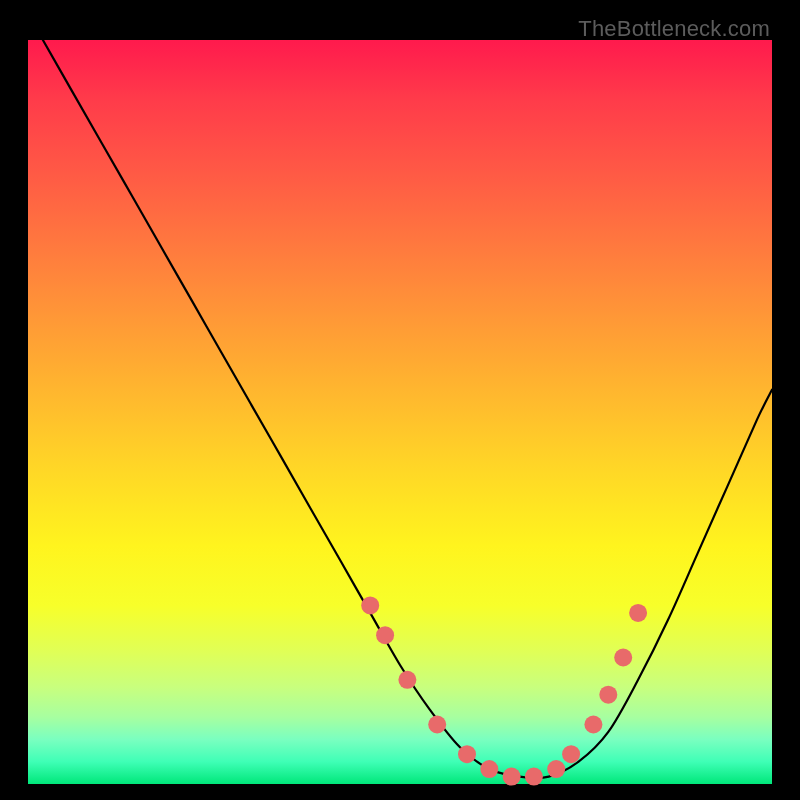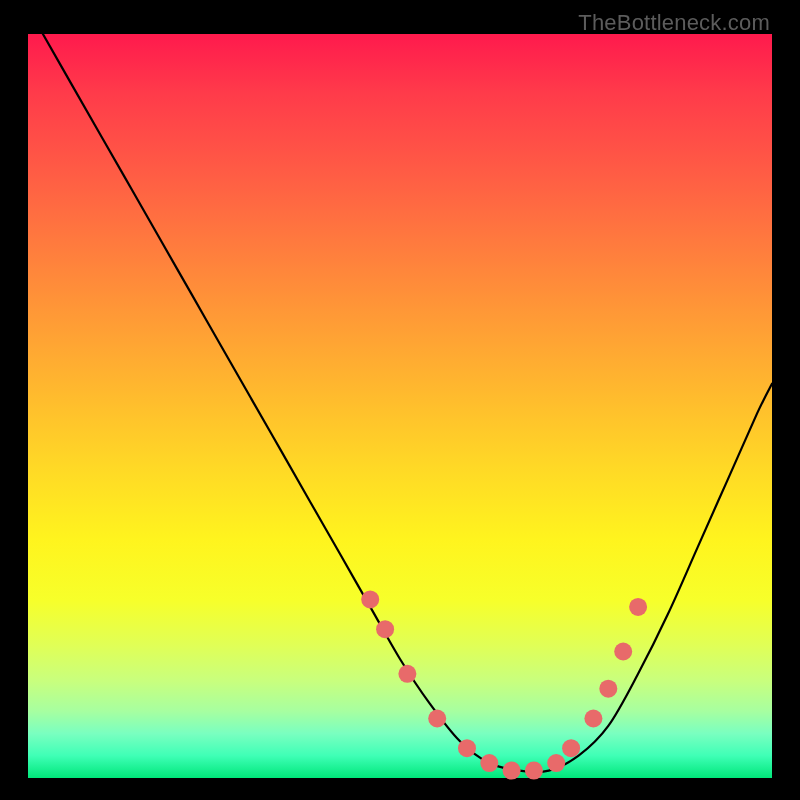--- a/index.html
+++ b/index.html
@@ -6,21 +6,21 @@
     margin: 0;
     padding: 0;
     width: 800px;
     height: 800px;
     background: #000;
     overflow: hidden;
   }
   .frame {
     position: absolute;
     left: 0;
-    top: 6px;
+    top: 12px;
     width: 800px;
     height: 600px;
     background: #000;
   }
   .plot {
     position: absolute;
     left: 28px;
     top: 28px;
     width: 744px;
     height: 744px;

